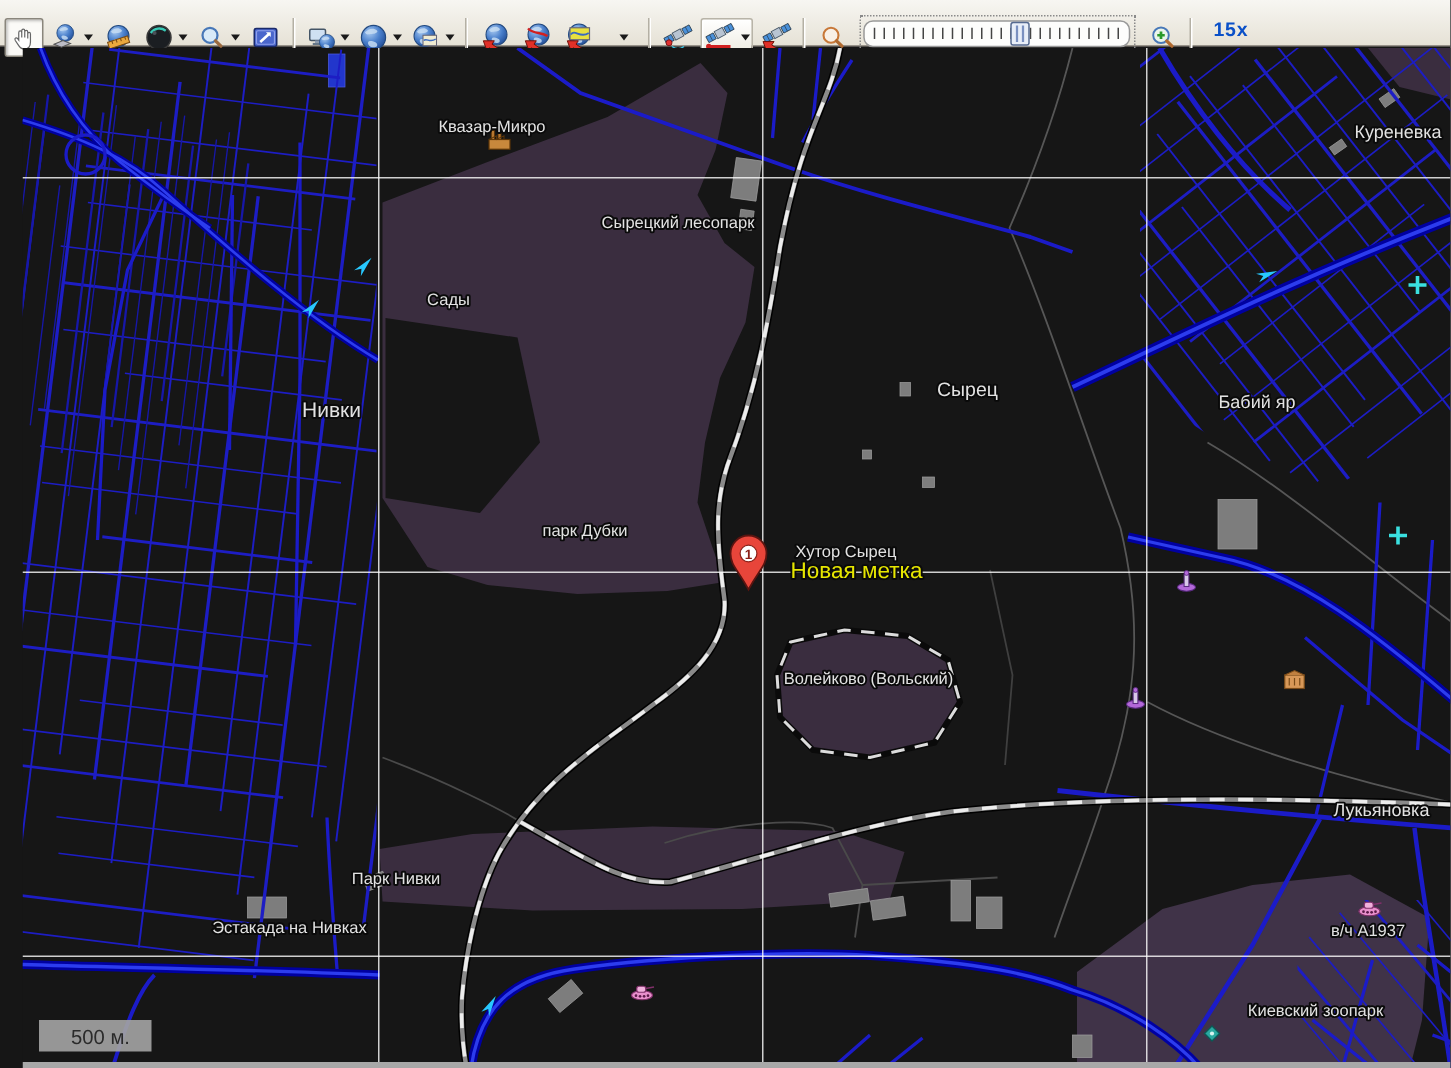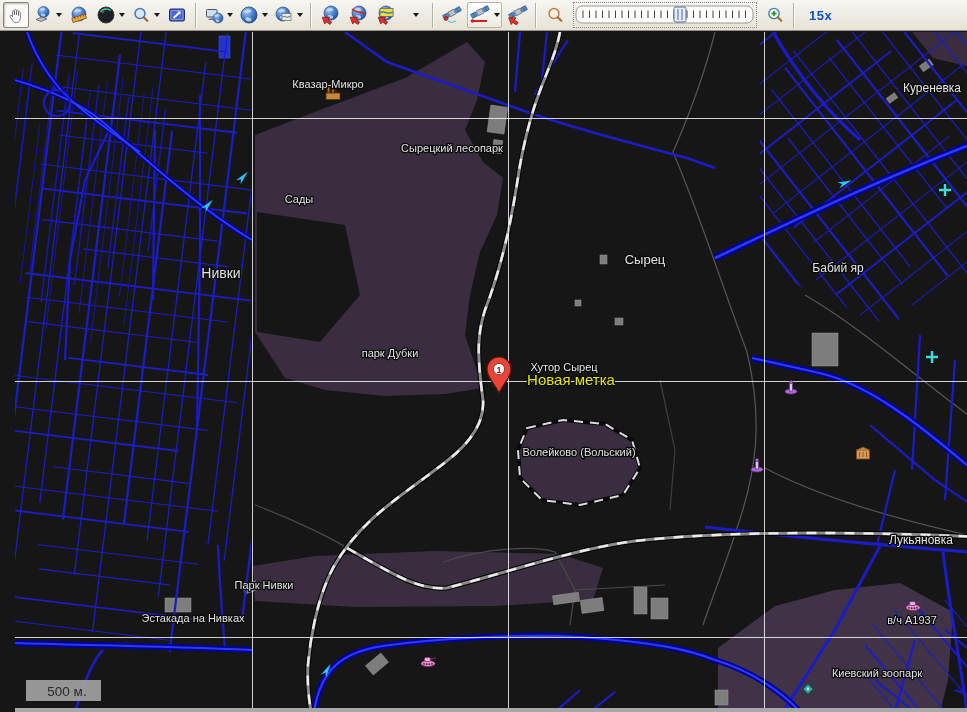--- a/index.html
+++ b/index.html
@@ -1,21 +1,21 @@
 <!DOCTYPE html>
 <html><head>
 <meta charset="utf-8">
 <style>
   html,body{margin:0;padding:0;background:#888;}
   #app{position:relative;width:967px;height:712px;overflow:hidden;background:#161616;
        font-family:"Liberation Sans",sans-serif;}
   
   #toolbar{position:absolute;left:0;top:0;width:967px;height:31px;
     background:linear-gradient(#f7f6f2,#e6e2d6);border-bottom:1px solid #979289;
-    display:flex;align-items:center;padding:0 2px;box-sizing:border-box;}
+    display:flex;align-items:flex-start;padding:12px 2px;box-sizing:border-box;}
   .tb-btn{height:26px;min-width:26px;display:flex;align-items:center;justify-content:center;
     border:1px solid transparent;border-radius:2px;margin:0 1px;background:transparent;padding:0 1px;cursor:pointer;}
   .tb-btn.pressed{border:1px solid #8a867c;background:#fbfaf7;box-shadow:inset 1px 1px 2px rgba(0,0,0,.25);}
   .tb-btn.framed{border:1px solid #b8b4a8;background:linear-gradient(#fff,#eceadf);box-shadow:1px 1px 0 #fff inset;}
   .dd{width:0;height:0;border-left:3px solid transparent;border-right:3px solid transparent;
       border-top:4px solid #1a1a1a;margin-left:3px;}
   .sep{width:0;height:25px;border-left:1px solid #b4b0a4;border-right:1px solid #ffffff;margin:0 4px;}
   #zoom-slider-wrap{outline:1px dotted #8a8a8a;outline-offset:1px;margin:0 6px;display:flex;align-items:center;cursor:pointer;}
   #zoom-level{color:#0a50c8;font-weight:bold;font-size:13px;margin-left:10px;letter-spacing:.5px;}
   

